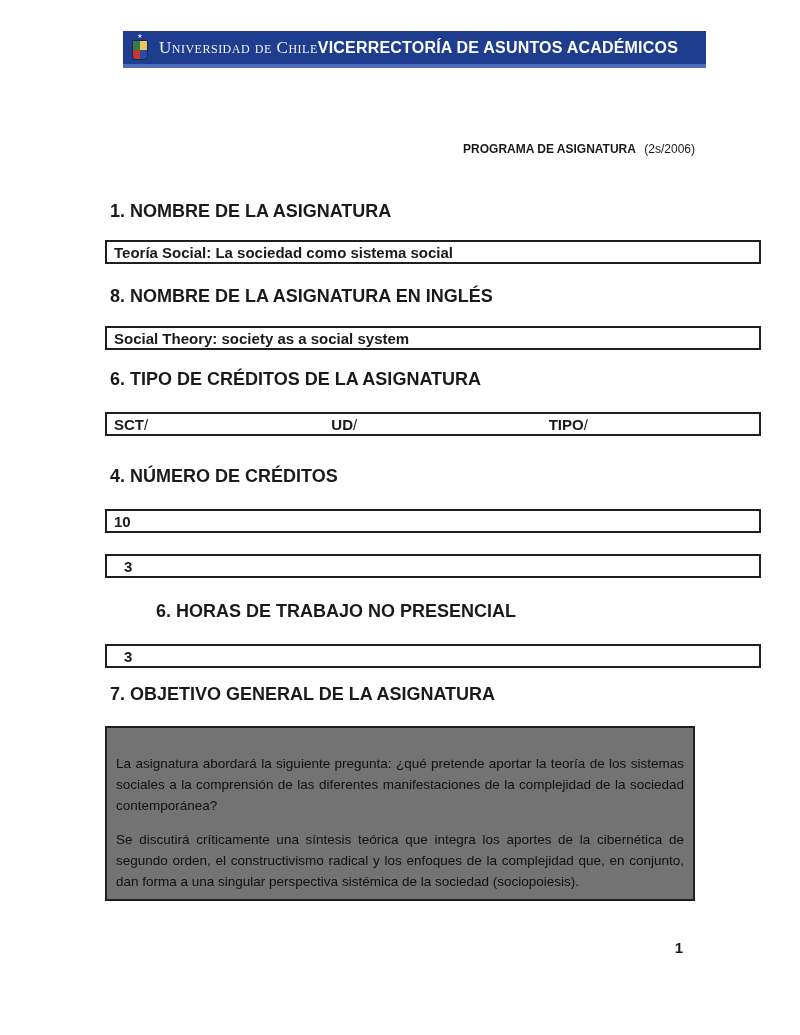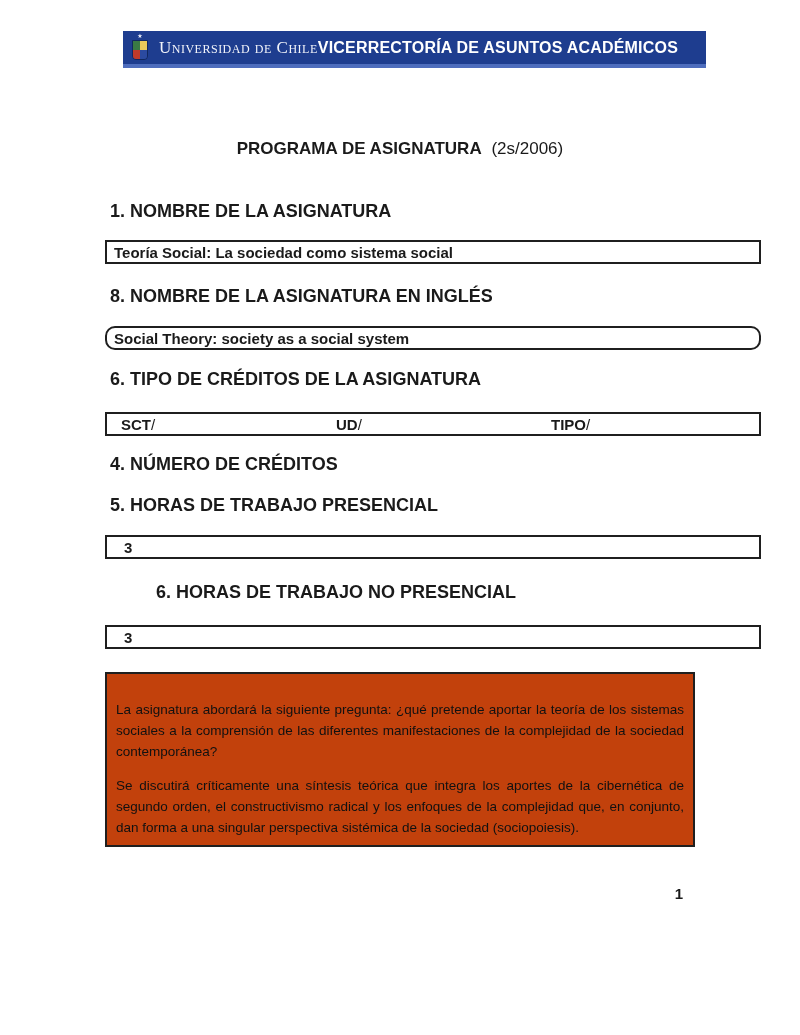--- a/index.html
+++ b/index.html
@@ -68,76 +68,76 @@
   }
 
   
   .content {
     position: absolute;
     left: 105px; top: 0;
     width: 590px;
   }
   .doc-title {
     margin-top: 138px;
-    text-align: center;
-    font-size: 17px;
+    text-align: right;
+    font-size: 12px;
     line-height: 22px;
     white-space: nowrap;
   }
   .doc-title .t-main { font-weight: 700; }
   .doc-title .t-term { font-weight: 400; margin-left: 5px; }
 
   .sec-heading {
     font-size: 18px;
     font-weight: 700;
     line-height: 17px;
     padding-left: 5px;
     white-space: nowrap;
   }
   .h1 { margin-top: 43px; }
   .h2 { margin-top: 24px; }
   .h3 { margin-top: 21px; }
-  .h4 { margin-top: 20px; }
+  .h4 { margin-top: 32px; }
   .h5 { margin-top: 24px; }
   .h6 { margin-top: 25px; margin-left: 46px; }
   .h7 { margin-top: 18px; }
 
   .value-box {
     width: 656px;
     height: 24px;
     border: 2px solid #1f1f1f;
     display: flex;
     align-items: center;
     font-size: 15px;
     font-weight: 700;
     padding-left: 7px;
     background: #ffffff;
   }
   .b1 { margin-top: 20px; }
-  .b2 { margin-top: 21px; border-radius: 10px; }
-  .b3 { margin-top: 24px; padding-left: 7px; }
+  .b2 { margin-top: 21px; }
+  .b3 { margin-top: 24px; padding-left: 0; }
   .b4 { margin-top: 24px; }
   .b5 { margin-top: 21px; padding-left: 17px; }
   .b6 { margin-top: 24px; padding-left: 17px; }
 
   .credit-cell {
     flex: 1 1 0;
     display: flex;
     align-items: center;
     padding-left: 7px;
   }
   .credit-cell .slash { font-weight: 400; }
 
   .objective-box {
     margin-top: 23px;
     width: 590px;
     height: 175px;
     border: 2px solid #1f1f1f;
     padding: 25px 9px 0 9px;
-    background: #c2410c;
+    background: #737373;
   }
   .objective-box p {
     font-size: 13.5px;
     line-height: 21px;
     text-align: justify;
     color: #111111;
   }
   .objective-box .p1 { margin-bottom: 13px; }
   .italic { }
 
@@ -193,31 +193,34 @@
       <span>UD</span>
         <span class="slash">/</span>
     </div>
     <div class="credit-cell">
       <span>TIPO</span>
         <span class="slash">/</span>
     </div>
   </div>
 
   <div class="sec-heading h4">4. NÚMERO DE CRÉDITOS</div>
-
-  <div class="sec-heading h5">5. HORAS DE TRABAJO PRESENCIAL</div>
+  <div class="value-box b4">
+    <span>10</span>
+  </div>
+
   <div class="value-box b5">
     <span>3</span>
   </div>
 
   <div class="sec-heading h6">6. HORAS DE TRABAJO NO PRESENCIAL</div>
   <div class="value-box b6">
     <span>3</span>
   </div>
 
+  <div class="sec-heading h7">7. OBJETIVO GENERAL DE LA ASIGNATURA</div>
   <div class="objective-box">
     <p class="p1">La asignatura abordará la siguiente pregunta: ¿qué pretende aportar la teoría de los sistemas sociales a la comprensión de las diferentes manifestaciones de la complejidad de la sociedad contemporánea?</p>
     <p class="p2"><span>Se discutirá críticamente una síntesis teórica que integra los aportes de la cibernética de segundo orden, el constructivismo radical y los enfoques de la complejidad que, en conjunto, dan forma a una singular perspectiva sistémica de la sociedad (</span><span class="italic">sociopoiesis</span><span>).</span></p>
   </div>
 
   <div class="page-number">1</div>
 
 </div>
 
 </body></html>

